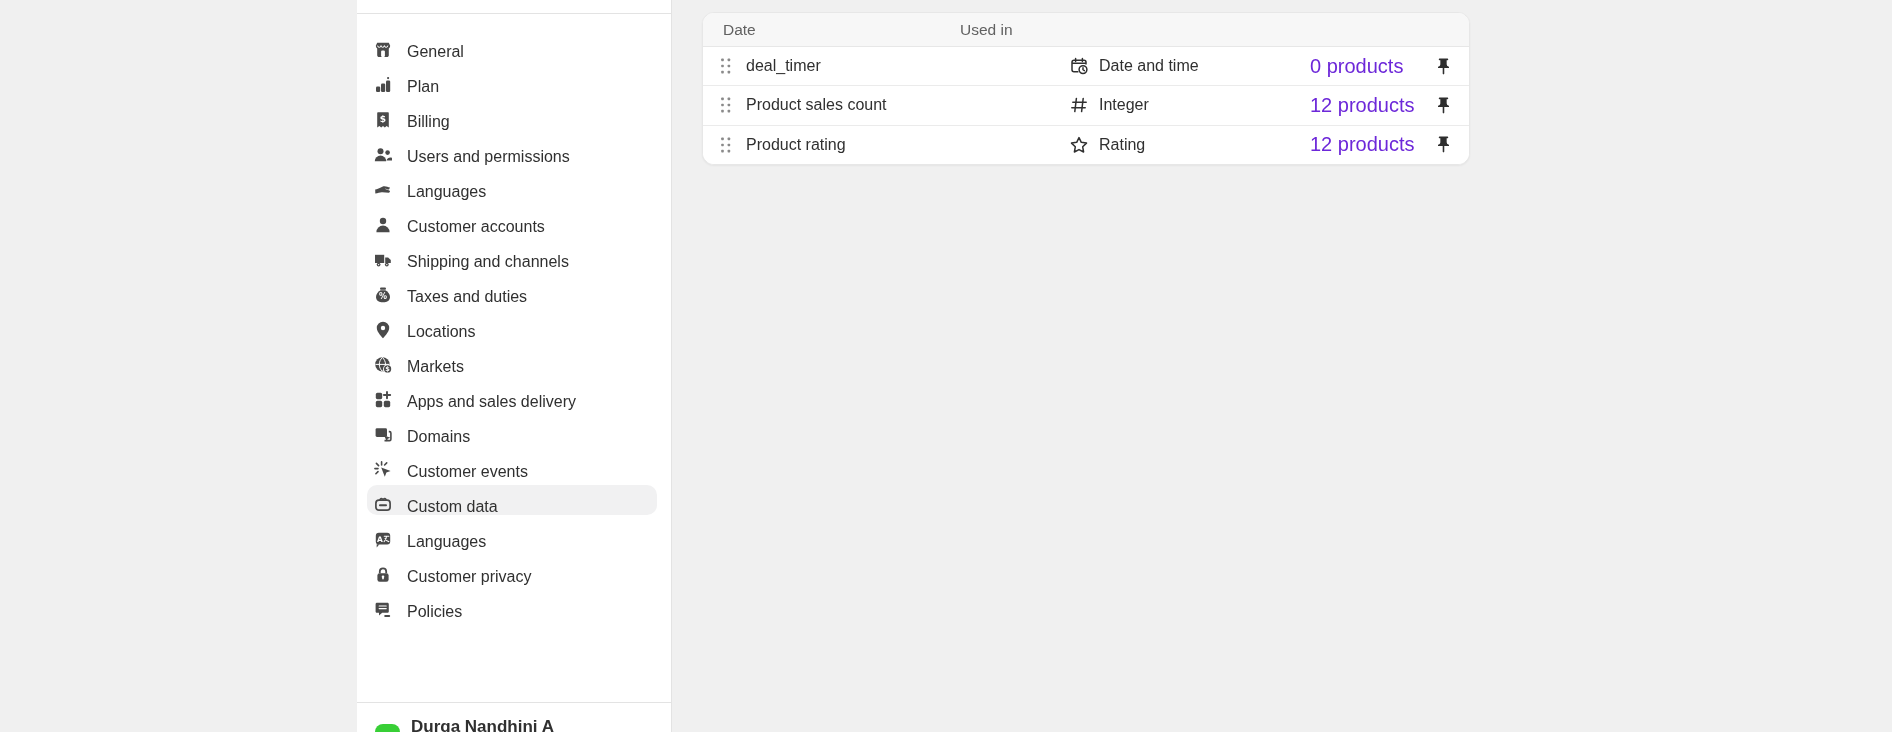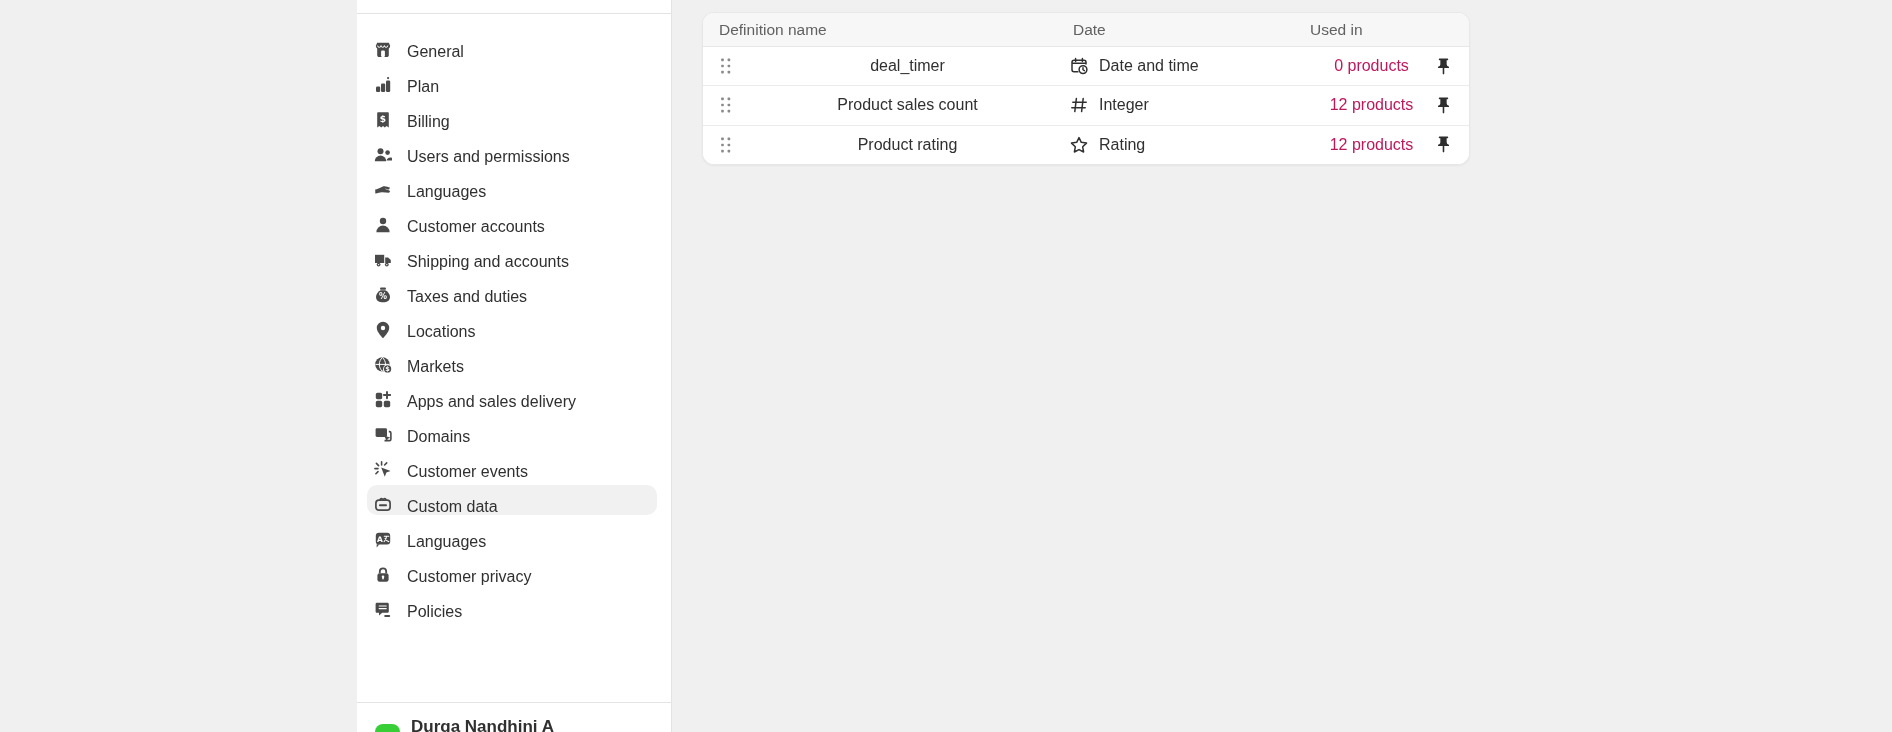--- a/index.html
+++ b/index.html
@@ -41,31 +41,31 @@
   .thead{
     height:33px;flex:none;background:#f7f7f7;border-bottom:1px solid #e7e7e7;
     display:flex;align-items:center;padding:0 16px;
     font-size:15.5px;color:#616161;font-weight:500;
   }
   .th-name{width:350px}
   .th-type{width:241px;padding-left:4px;box-sizing:border-box}
   .th-used{flex:1}
   .trow{
     flex:1;display:flex;align-items:center;padding:0 16px;
-    border-bottom:1px solid #ebebeb;background:#fff;cursor:pointer;text-align:center;
+    border-bottom:1px solid #ebebeb;background:#fff;cursor:pointer;
   }
   .trow:last-child{border-bottom:none}
   .drag{width:14px;height:18px;margin-right:13px;flex:none;cursor:grab}
   .drag svg{width:14px;height:18px;display:block}
   .td-name{width:323px;font-size:16px;color:#303030;white-space:nowrap;overflow:hidden}
   .td-type{width:241px;display:flex;align-items:center;flex:none}
   .type-icon{width:20px;height:20px;flex:none;display:inline-flex}
   .type-icon svg{width:20px;height:20px;display:block}
   .type-label{margin-left:10px;font-size:16px;color:#303030;white-space:nowrap}
-  .td-used{flex:1;font-size:16px;color:#be185d;white-space:nowrap}
+  .td-used{flex:1;font-size:20px;color:#6d28d9;white-space:nowrap}
   .pin-btn{width:20px;height:20px;flex:none;display:flex;align-items:center;justify-content:center;background:none;border:none;padding:0;cursor:pointer}
   .pin-btn svg{width:19px;height:19px;display:block}
 </style>
 </head>
 <body>
 
 <div class="sidebar">
   <div class="sidebar-top-divider"></div>
   <nav class="nav">
       <div class="nav-item">
@@ -130,21 +130,21 @@
         <span class="nav-icon">
           <svg viewBox="0 0 20 20" fill="#4a4a4a">
             <path d="M2 4.8h9.2v8.2H2z"></path>
             <path d="M12.2 7.4h2.9l2.7 2.7V13h-5.6z"></path>
             <circle cx="5.6" cy="14.6" r="1.9"></circle>
             <circle cx="13.8" cy="14.6" r="1.9"></circle>
             <circle cx="5.6" cy="14.6" r=".7" fill="#fff"></circle>
             <circle cx="13.8" cy="14.6" r=".7" fill="#fff"></circle>
           </svg>
         </span>
-        <span class="nav-label">Shipping and accounts</span>
+        <span class="nav-label">Shipping and channels</span>
       </div>
       <div class="nav-item">
         <span class="nav-icon">
           <svg viewBox="0 0 20 20">
             <path d="M7.6 5.2h4.8c2.8 1.6 4.6 4.1 4.6 6.8 0 3-2.4 5.2-5.4 5.2H8.4C5.4 17.2 3 15 3 12c0-2.7 1.8-5.2 4.6-6.8z" fill="#4a4a4a"></path>
             <rect x="7" y="2.6" width="6" height="2.2" rx="1.1" fill="#4a4a4a"></rect>
             <text x="10" y="14.4" font-size="8" font-weight="bold" fill="#fff" text-anchor="middle" font-family="DejaVu Sans, sans-serif">%</text>
           </svg>
         </span>
         <span class="nav-label">Taxes and duties</span>
@@ -244,21 +244,20 @@
       </div>
     </nav>
   <div class="account">
     <div class="avatar" style="background: rgb(56, 207, 54);"></div>
     <span class="account-name">Durga Nandhini A</span>
   </div>
 </div>
 
 <div class="card">
   <div class="thead">
-    <span class="th-name">Definition name</span>
     <span class="th-type">Date</span>
     <span class="th-used">Used in</span>
   </div>
   <div id="table-body" style="display:flex;flex-direction:column;flex:1">
       <div class="trow">
         <span class="drag">
           <svg viewBox="0 0 14 18" fill="#8a8a8a">
             <rect x="2.2" y="1.6" width="2.6" height="2.6" rx="0.7"></rect>
             <rect x="8.6" y="1.6" width="2.6" height="2.6" rx="0.7"></rect>
             <rect x="2.2" y="7.7" width="2.6" height="2.6" rx="0.7"></rect>

